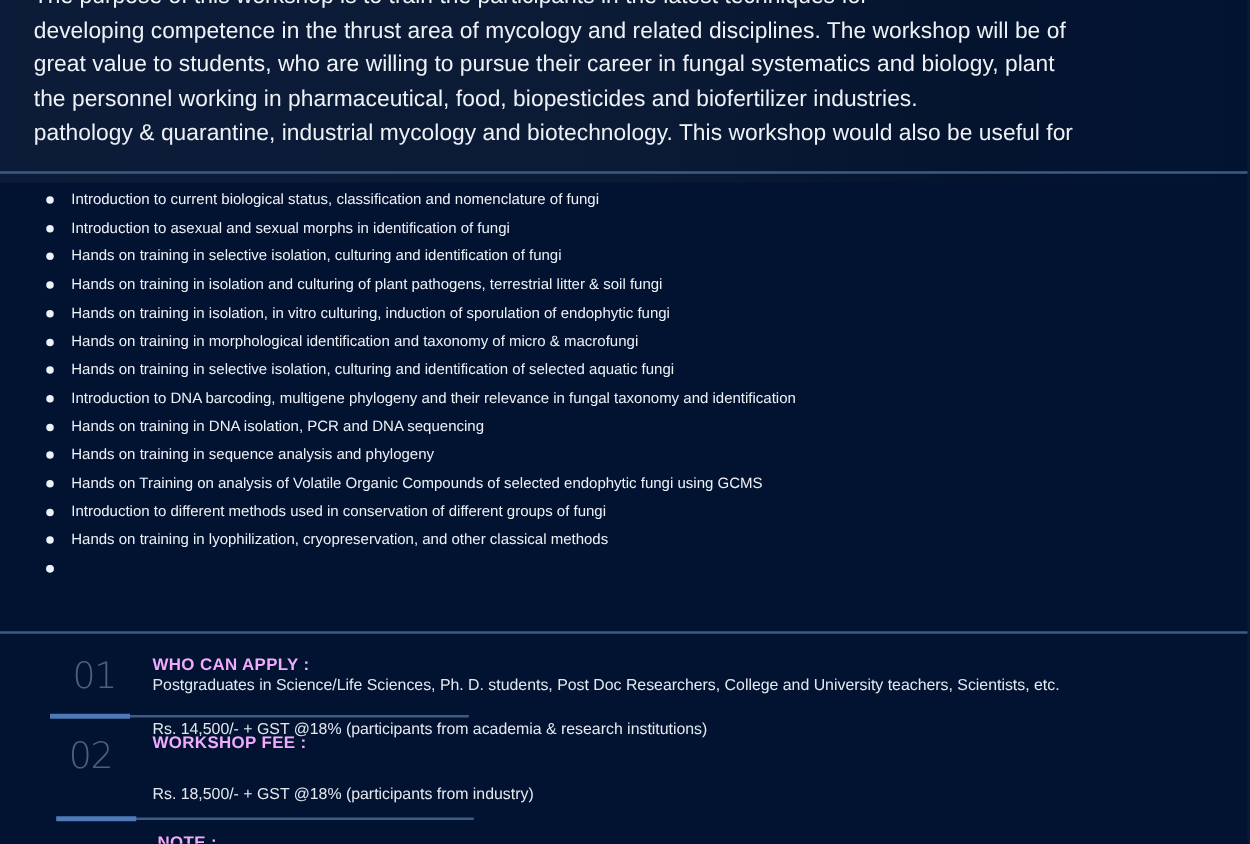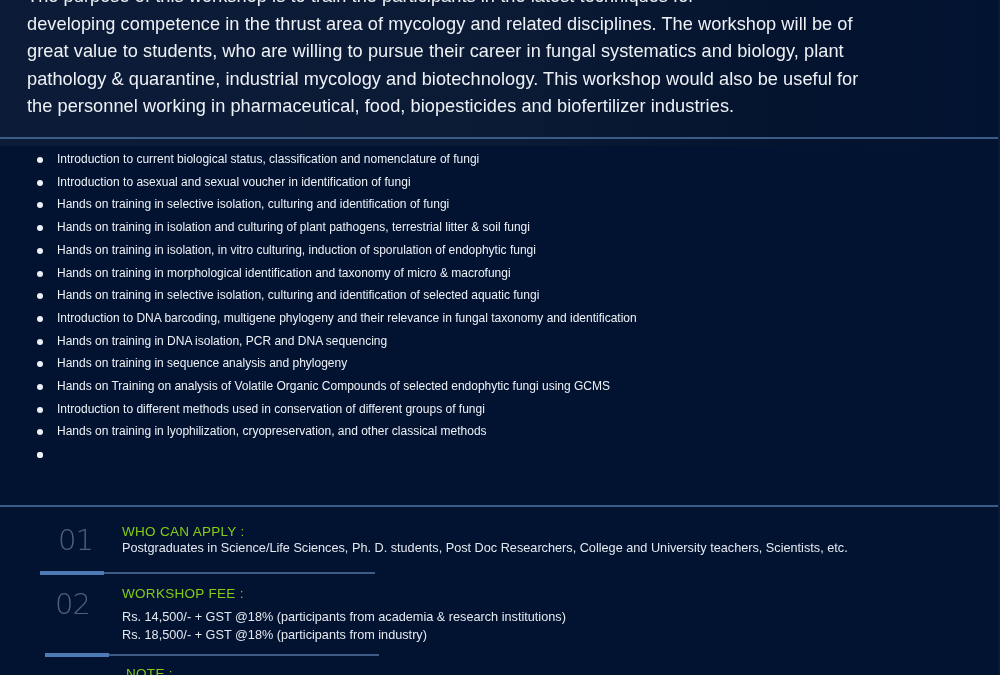--- a/index.html
+++ b/index.html
@@ -43,22 +43,22 @@
       width: 6px; height: 6px; border-radius: 50%; background: #eef1f6;
     }
 
     
     .info-block { position: absolute; left: 0; width: 1000px; }
     .info-num {
       position: absolute; font-size: 29px; color: #4e6079;
       font-family: "DejaVu Sans", sans-serif; font-weight: 300; letter-spacing: -1px;
     }
     .info-title {
-      position: absolute; left: 122px; font-size: 13.5px; font-weight: normal;
-      color: #84cc16; letter-spacing: 0.3px;
+      position: absolute; left: 122px; font-size: 13.5px; font-weight: bold;
+      color: #f0abfc; letter-spacing: 0.3px;
     }
     .info-line {
       position: absolute; left: 122px; font-size: 12.7px; color: #e4e8ef; white-space: nowrap;
     }
     .rule {
       position: absolute; height: 2px; background: #3e5b86;
     }
     .rule .thick {
       position: absolute; left: 0; top: -1px; height: 4px; width: 64px; background: #4e7ab5;
     }
@@ -69,30 +69,30 @@
 </head>
 <body>
 
 <div class="page">
 
   <section class="intro">
     <div class="intro-text">
       <div>The purpose of this workshop is to train the participants in the latest techniques for</div>
       <div>developing competence in the thrust area of mycology and related disciplines. The workshop will be of</div>
       <div>great value to students, who are willing to pursue their career in fungal systematics and biology, plant</div>
+      <div>the personnel working in pharmaceutical, food, biopesticides and biofertilizer industries.</div>
       <div>pathology &amp; quarantine, industrial mycology and biotechnology. This workshop would also be useful for</div>
-      <div>the personnel working in pharmaceutical, food, biopesticides and biofertilizer industries.</div>
     </div>
   </section>
 
   <div class="divider d1"></div>
 
   <ul class="topics">
     <li><span class="bullet"></span><span>Introduction to current biological status, classification and nomenclature of fungi</span></li>
-    <li><span class="bullet"></span><span>Introduction to asexual and sexual voucher in identification of fungi</span></li>
+    <li><span class="bullet"></span><span>Introduction to asexual and sexual morphs in identification of fungi</span></li>
     <li><span class="bullet"></span><span>Hands on training in selective isolation, culturing and identification of fungi</span></li>
     <li><span class="bullet"></span><span>Hands on training in isolation and culturing of plant pathogens, terrestrial litter &amp; soil fungi</span></li>
     <li><span class="bullet"></span><span>Hands on training in isolation, in vitro culturing, induction of sporulation of endophytic fungi</span></li>
     <li><span class="bullet"></span><span>Hands on training in morphological identification and taxonomy of micro &amp; macrofungi</span></li>
     <li><span class="bullet"></span><span>Hands on training in selective isolation, culturing and identification of selected aquatic fungi</span></li>
     <li><span class="bullet"></span><span>Introduction to DNA barcoding, multigene phylogeny and their relevance in fungal taxonomy and identification</span></li>
     <li><span class="bullet"></span><span>Hands on training in DNA isolation, PCR and DNA sequencing</span></li>
     <li><span class="bullet"></span><span>Hands on training in sequence analysis and phylogeny</span></li>
     <li><span class="bullet"></span><span>Hands on Training on analysis of Volatile Organic Compounds of selected endophytic fungi using GCMS</span></li>
     <li><span class="bullet"></span><span>Introduction to different methods used in conservation of different groups of fungi</span></li>
@@ -108,21 +108,21 @@
     <div class="info-title" style="top:524px;">WHO CAN APPLY :</div>
     <div class="info-line" style="top:541px;">Postgraduates in Science/Life Sciences, Ph. D. students, Post Doc Researchers, College and University teachers, Scientists, etc.</div>
     <div class="rule" style="left:40px; top:572px; width:335px;">
       <div class="thick"></div>
     </div>
   </div>
 
   <div class="info-block" style="top:0;">
     <div class="info-num" style="left:55px; top:587px;">02</div>
     <div class="info-title" style="top:586px;">WORKSHOP FEE :</div>
-    <div class="info-line" style="top:610px;text-align:right;">Rs. 14,500/- + GST @18% (participants from academia &amp; research institutions)</div>
+    <div class="info-line" style="top:576px;text-align:right;">Rs. 14,500/- + GST @18% (participants from academia &amp; research institutions)</div>
     <div class="info-line" style="top:628px;">Rs. 18,500/- + GST @18% (participants from industry)</div>
     <div class="rule" style="left:45px; top:654px; width:334px;">
       <div class="thick"></div>
     </div>
   </div>
 
   <div class="info-block" style="top:0;">
     <div class="info-title" style="left:126px; top:666px;">NOTE :</div>
   </div>
 

